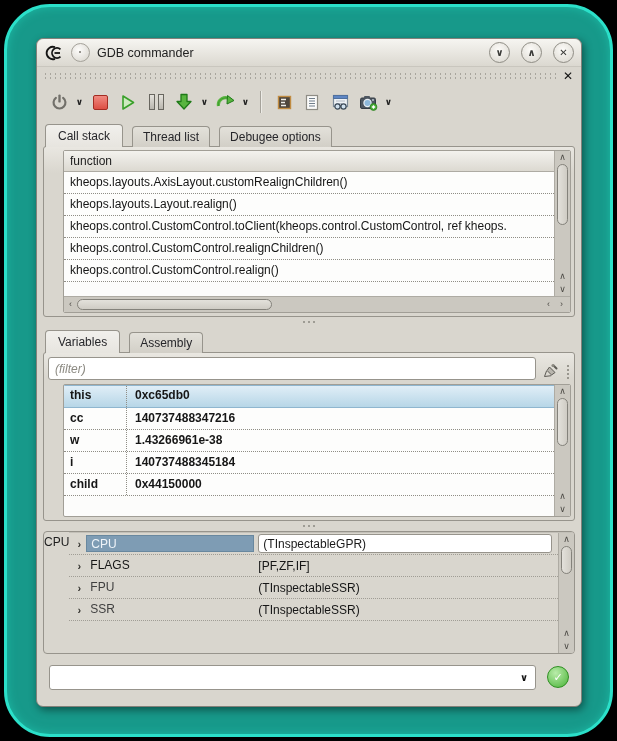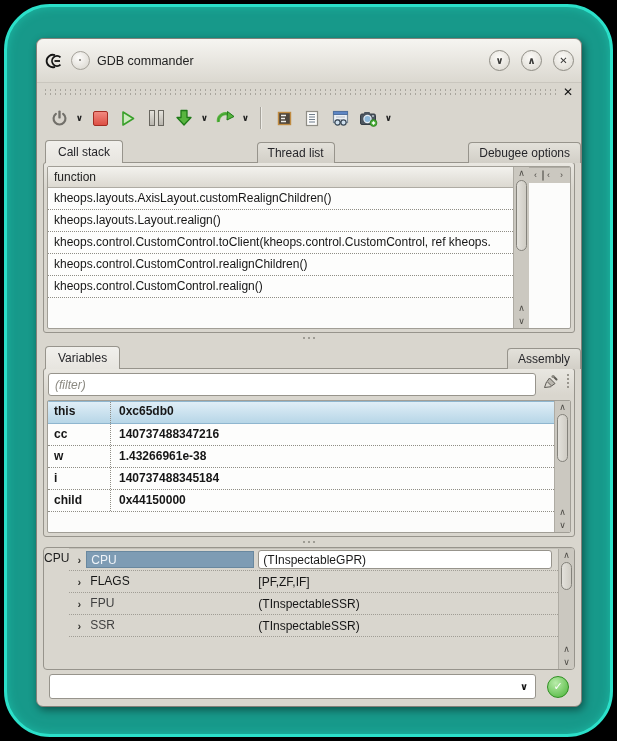--- a/index.html
+++ b/index.html
@@ -5,21 +5,21 @@
   html,body{margin:0;padding:0;}
   body{width:617px;height:741px;background:#000;position:relative;overflow:hidden;
        font-family:"Liberation Sans","DejaVu Sans",sans-serif;}
   .frame{position:absolute;left:4px;top:4px;width:603px;height:727px;background:#17998a;
          border:3px solid #2be0c9;border-radius:46px;box-shadow:0 0 10px #1db8a4 inset;}
   .window{position:absolute;left:36px;top:38px;width:546px;height:669px;background:#d9d6ce;
           border:1px solid #83817a;border-radius:7px;box-shadow:2px 3px 8px rgba(0,0,0,.45);
           display:flex;flex-direction:column;font-size:12px;color:#161616;box-sizing:border-box;}
   .flex{flex:1;}
   
-  .titlebar{height:27px;display:flex;align-items:center;gap:7px;padding:8px 7px;
+  .titlebar{height:27px;display:flex;align-items:center;gap:7px;padding:0 7px;
             background:linear-gradient(#f6f5f1,#dbd8d0);border-radius:7px 7px 0 0;
             border-bottom:1px solid #c9c6be;flex:0 0 auto;}
   .logo{display:flex;align-items:center;}
   .menu-dot-btn{width:17px;height:17px;border-radius:50%;border:1px solid #a5a29a;
             background:radial-gradient(circle at 40% 35%,#fdfcfa,#d6d3cb);position:relative;cursor:pointer;}
   .menu-dot-btn .dot{position:absolute;left:7px;top:7px;width:2px;height:2px;border-radius:50%;background:#77756e;}
   .title{font-size:12.5px;color:#222;}
   .winbtn{width:19px;height:19px;border-radius:50%;border:1px solid #8f8d85;
           background:radial-gradient(circle at 45% 35%,#fcfbf8,#d9d6ce);
           display:flex;align-items:center;justify-content:center;margin-left:4px;
@@ -35,30 +35,30 @@
   .tbtn{width:26px;height:26px;border:none;background:transparent;display:flex;align-items:center;
         justify-content:center;padding:0;cursor:pointer;}
   .chev{font-size:9px;color:#222;width:11px;text-align:center;cursor:pointer;font-weight:bold;}
   .tsep{width:1px;height:22px;background:#a6a39b;border-right:1px solid #ecebe6;margin:0 7px;}
   .stop-sq{width:13px;height:13px;background:linear-gradient(#f08a80,#dd4f44);
            border:1px solid #a32c22;border-radius:2px;}
   .pause-bars{display:flex;gap:3px;}
   .pause-bars i{width:4px;height:14px;background:linear-gradient(#e4e2dc,#b9b6ae);
                 border:1px solid #68665f;}
   
-  .tabs{display:flex;align-items:flex-end;padding:3px 0 0 8px;gap:1px;flex:0 0 auto;position:relative;z-index:2;justify-content:space-between;}
+  .tabs{display:flex;align-items:flex-end;padding:3px 0 0 8px;gap:9px;flex:0 0 auto;position:relative;z-index:2;}
   .tab{background:linear-gradient(#e3e1da,#d2cfc7);border:1px solid #97948c;border-bottom:none;
        border-radius:4px 4px 0 0;padding:3px 10px 3px 10px;font-size:12px;color:#26262a;cursor:pointer;
        margin-bottom:-1px;}
   .tab.active{background:linear-gradient(#f1f0ec,#e7e5df);padding:4px 12px 4px 12px;z-index:3;position:relative;}
   .tabpage{border:1px solid #97948c;border-radius:3px;margin:0 6px;padding:3px;background:
            linear-gradient(#e9e7e1,#d9d6ce 26px);position:relative;z-index:1;flex:0 0 auto;box-sizing:border-box;}
   
   .listbox{background:#fcfcfb;border:1px solid #a19e96;border-radius:2px;display:flex;
-           flex-direction:row;overflow:hidden;height:100%;box-sizing:border-box;}
+           flex-direction:column;overflow:hidden;height:100%;box-sizing:border-box;margin-left:16px;}
   .cs-main{display:flex;flex:1;overflow:hidden;}
   .cs-content{flex:1;overflow:hidden;display:flex;flex-direction:column;}
   .col-header{height:20px;line-height:20px;flex:0 0 auto;padding:0 6px;
        background:linear-gradient(#f3f2ee,#dcd9d1);border-bottom:1px solid #aeaba3;color:#1d1d1d;}
   .cs-row{height:21px;line-height:21px;padding:0 6px;border-bottom:1px dotted #8f8d85;
           white-space:nowrap;overflow:hidden;background:#fdfdfc;cursor:default;}
   
   .vscroll{width:15px;flex:0 0 auto;border-left:1px solid #aeaba3;background:#cbc8c0;
            display:flex;flex-direction:column;align-items:stretch;}
   .hscroll{height:15px;flex:0 0 auto;border-top:1px solid #aeaba3;background:#cbc8c0;
@@ -70,21 +70,21 @@
           border:1px solid #84827b;border-radius:6px;box-sizing:border-box;}
   .strack-h{flex:1;position:relative;margin:2px 0;}
   .sthumb-h{position:absolute;top:0;bottom:0;left:0;background:linear-gradient(#e3e1db,#cfccc4);
           border:1px solid #84827b;border-radius:6px;box-sizing:border-box;}
   .corner{width:2px;}
   
   .splitter{height:10px;display:flex;align-items:center;justify-content:center;flex:0 0 auto;cursor:row-resize;}
   .split-dot{width:2px;height:2px;border-radius:50%;background:#8a8880;box-shadow:5px 0 0 #8a8880,-5px 0 0 #8a8880;}
   
   .vars-page{display:flex;flex-direction:column;}
-  .filter-row{display:flex;align-items:flex-start;gap:6px;padding:1px 1px 4px 1px;flex:0 0 auto;}
+  .filter-row{display:flex;align-items:flex-end;gap:6px;padding:1px 1px 4px 1px;flex:0 0 auto;}
   .filter{flex:1;height:21px;border:1px solid #97948c;border-radius:3px;background:#fff;
           padding:0 6px;font-family:"Liberation Sans","DejaVu Sans",sans-serif;
           font-size:12px;font-style:italic;color:#55534d;outline:none;}
   .filter::placeholder{color:#8b8981;font-style:italic;}
   .side-grip{width:4px;height:16px;background-image:radial-gradient(circle,#99968e 1px,rgba(0,0,0,0) 1.1px);
           background-size:4px 4px;}
   .vars-box{flex:1;}
   .var-row{height:21px;line-height:21px;display:flex;border-bottom:1px dotted #8f8d85;background:#fdfdfc;cursor:default;flex:0 0 auto;font-weight:bold;}
   .var-name{width:52px;flex:0 0 52px;padding:0 4px 0 6px;border-right:1px dotted #8f8d85;
             overflow:hidden;white-space:nowrap;}

